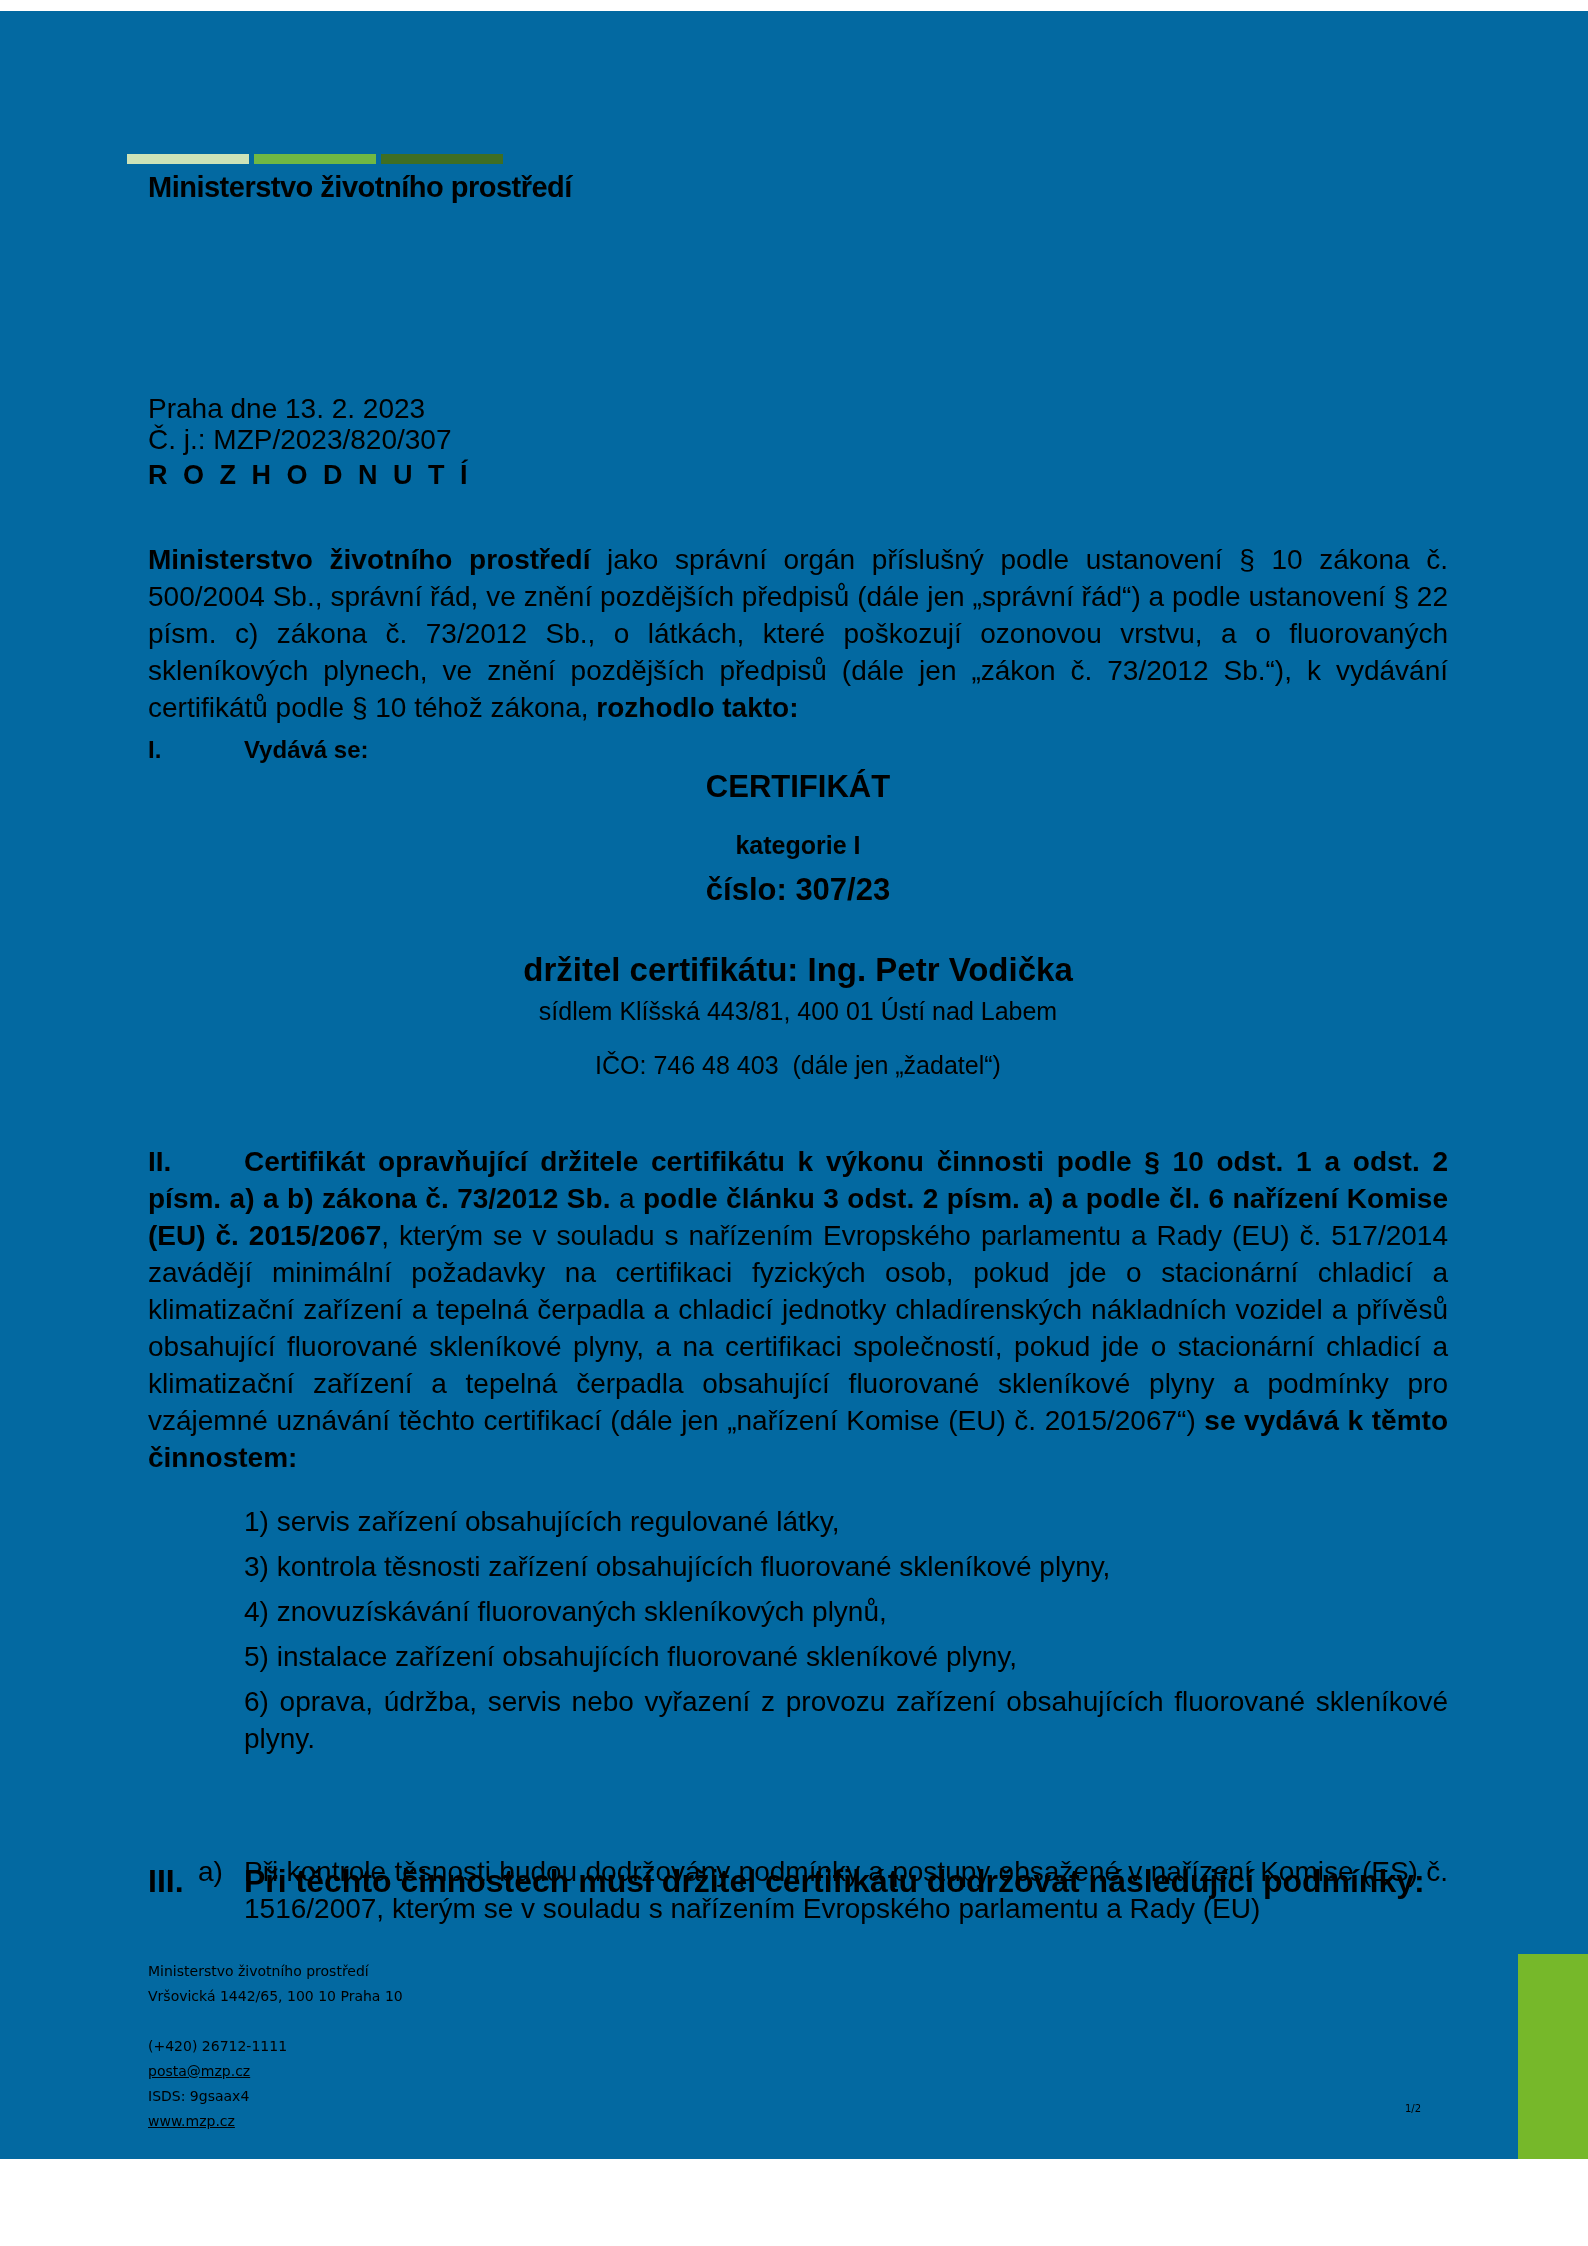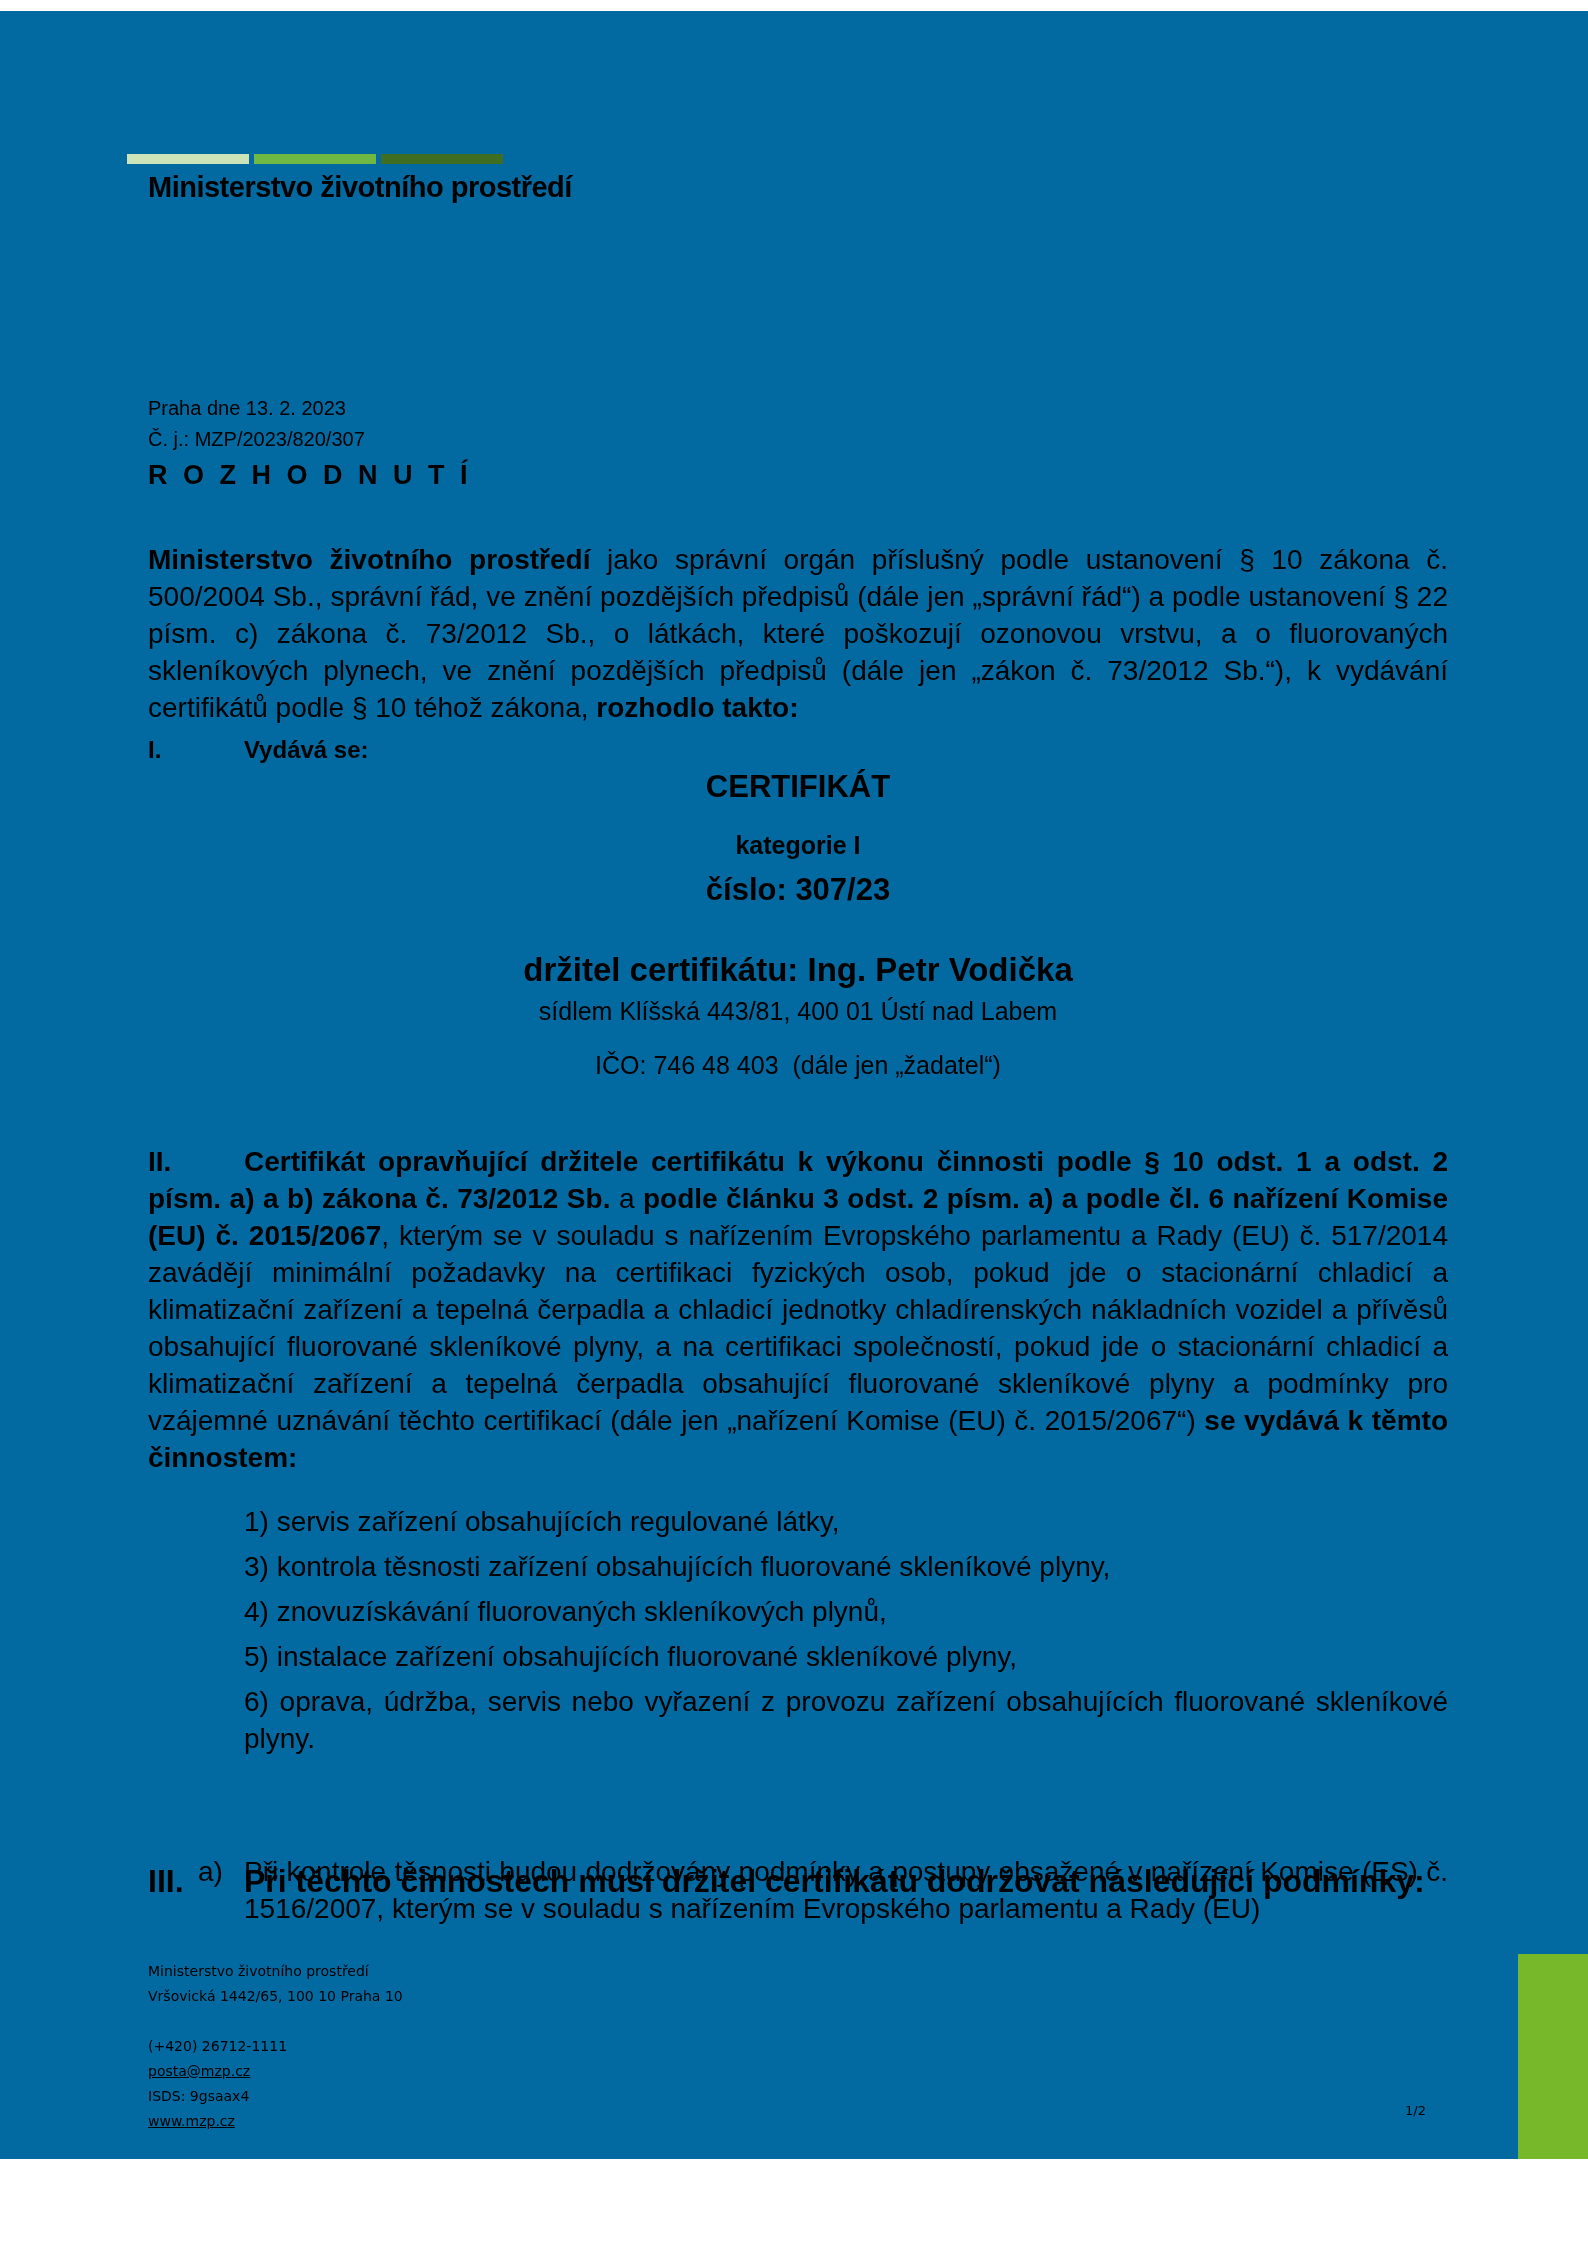--- a/index.html
+++ b/index.html
@@ -17,21 +17,21 @@
   .num-tab { display:inline-block; width:96px; font-weight:bold; }
 
   .bars { position:absolute; left:127px; top:143px; display:flex; gap:5px; }
   .bars span { display:block; width:122px; height:10px; }
   .bar-light  { background:#cde3b8; }
   .bar-medium { background:#70b844; }
   .bar-dark   { background:#3f6e23; }
   .logo-name { position:absolute; left:148px; top:160px; font-size:29px;
                font-weight:bold; letter-spacing:-0.5px; }
 
-  .meta { top:382px; font-size:20px; line-height:31px; }
+  .meta { top:382px; font-size:28px; line-height:31px; }
   .doc-title { top:449px; font-size:27px; font-weight:bold; letter-spacing:4px; }
 
   .para-intro { top:502px; }
   .heading-i { top:720px; font-size:24px; }
 
   .cert-heading  { top:758px; font-size:31px; font-weight:bold; }
   .cert-category { top:820px; font-size:25px; font-weight:bold; }
   .cert-number   { top:861px; font-size:31px; font-weight:bold; }
   .cert-holder   { top:940px; font-size:33px; font-weight:bold; }
   .cert-address  { top:986px; font-size:25px; }
@@ -45,21 +45,21 @@
   .heading-iii { top:1852px; font-size:32px; }
   .conditions { top:1842px; }
   .cond { display:flex; margin-left:50px; }
   .cond .label { flex:0 0 46px; }
   .cond .text { flex:1; text-align:justify; }
 
   .footer { top:1948px; font-size:14px; line-height:25px; font-family:"DejaVu Sans","Liberation Sans",sans-serif; }
   .footer .group2 { margin-top:25px; }
   .u { text-decoration:underline; }
 
-  .page-num { position:absolute; left:1405px; top:2092px; font-size:13px;
+  .page-num { position:absolute; left:1405px; top:2092px; font-size:10px;
               font-family:"DejaVu Sans","Liberation Sans",sans-serif; }
   .side-block { position:absolute; left:1518px; top:1943px; width:70px; height:220px; background:#76b82a; }
 </style>
 </head>
 <body>
 
 <div class="page">
 
   <div class="bars">
     <span class="bar-light"></span>

